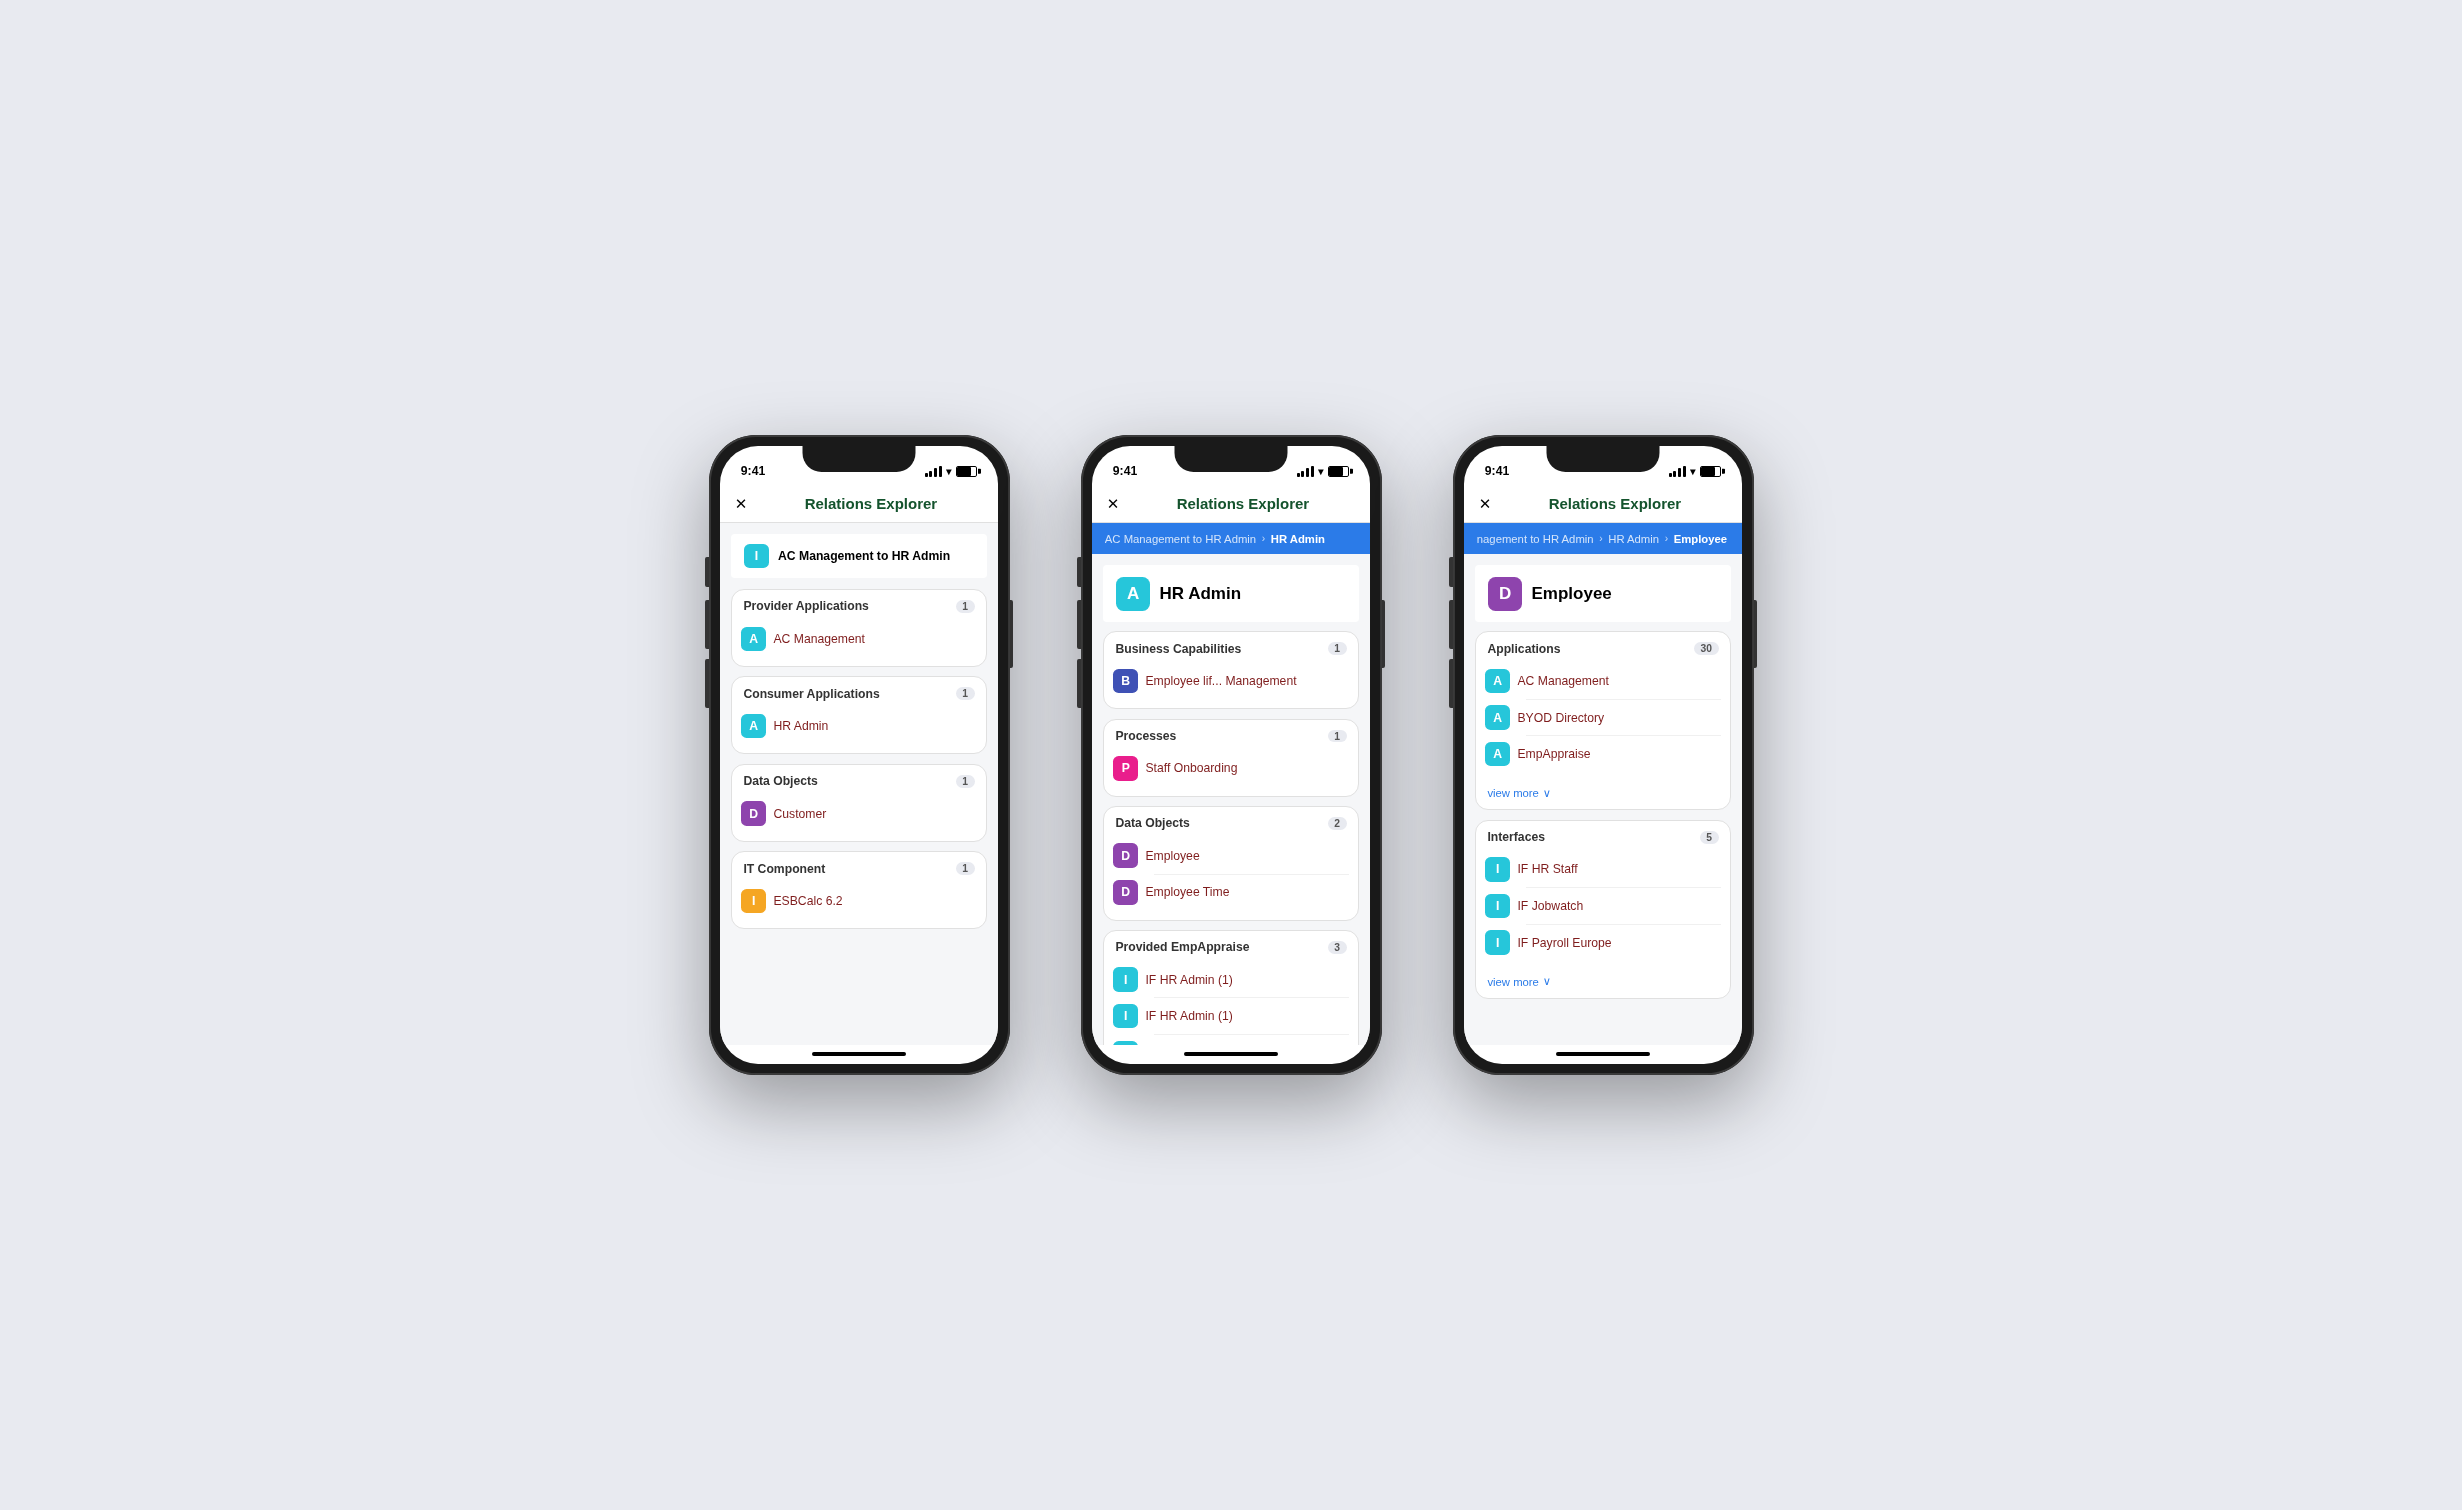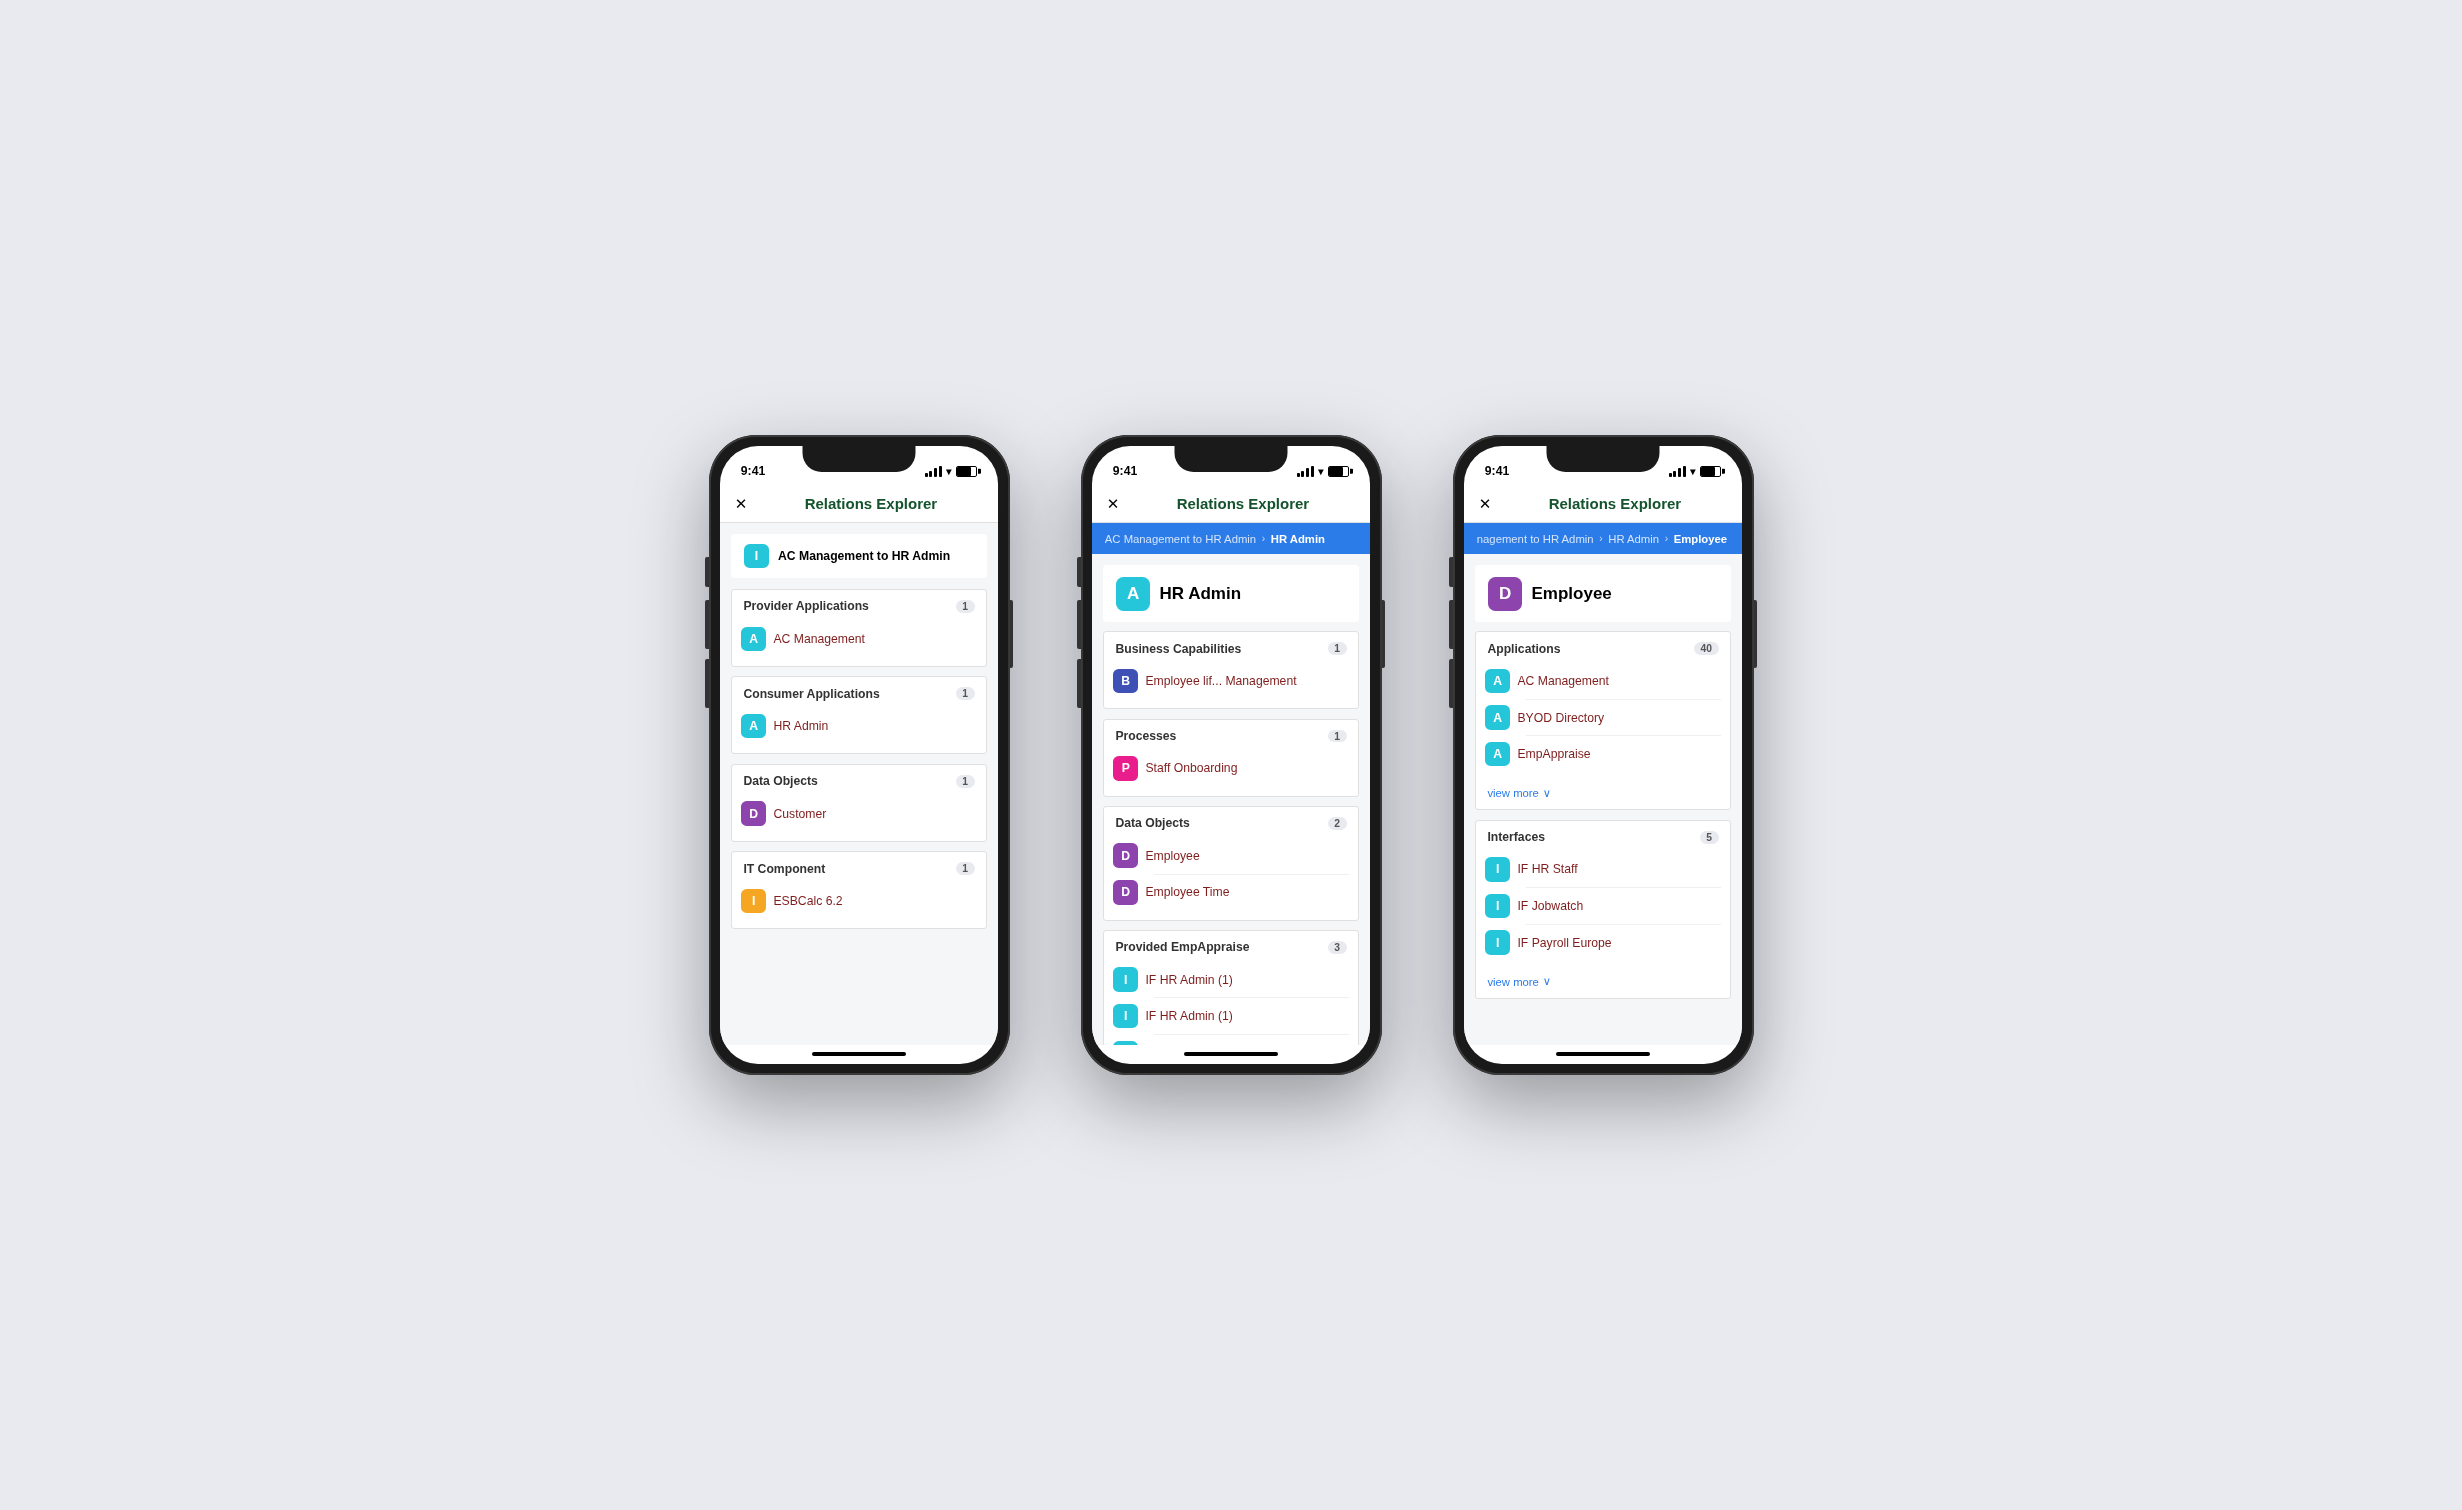--- a/index.html
+++ b/index.html
@@ -177,21 +177,21 @@
       gap: 9.4px;
       padding: 9.4px 13px;
       background: #fff;
       margin-bottom: 11.3px;
       border-radius: 3.8px;
     }
 
     
     .section-card {
       background: #fff;
-      border-radius: 3px;
+      border-radius: 13px;
       border: 0.9px solid #e0e0e0;
       margin-bottom: 9.4px;
       overflow: hidden;
     }
 
     .section-header {
       display: flex;
       justify-content: space-between;
       align-items: center;
       padding: 9.4px 11.3px 7.5px;
@@ -573,21 +573,21 @@
           <span class="breadcrumb-item active">Employee</span>
         </div>
         <div class="app-content">
           <div class="entity-header">
       <div class="entity-badge badge-purple">D</div>
       <span class="entity-name">Employee</span>
     </div>
           <div class="section-card">
             <div class="section-header">
         <span class="section-title">Applications</span>
-        <span class="section-badge">40</span>
+        <span class="section-badge">30</span>
       </div>
             <div class="section-items">
               <div class="item-row">
           <div class="item-badge badge-teal">A</div>
           <span class="item-label">AC Management</span>
         </div>
               <div class="divider"></div>
               <div class="item-row">
           <div class="item-badge badge-teal">A</div>
           <span class="item-label">BYOD Directory</span>

